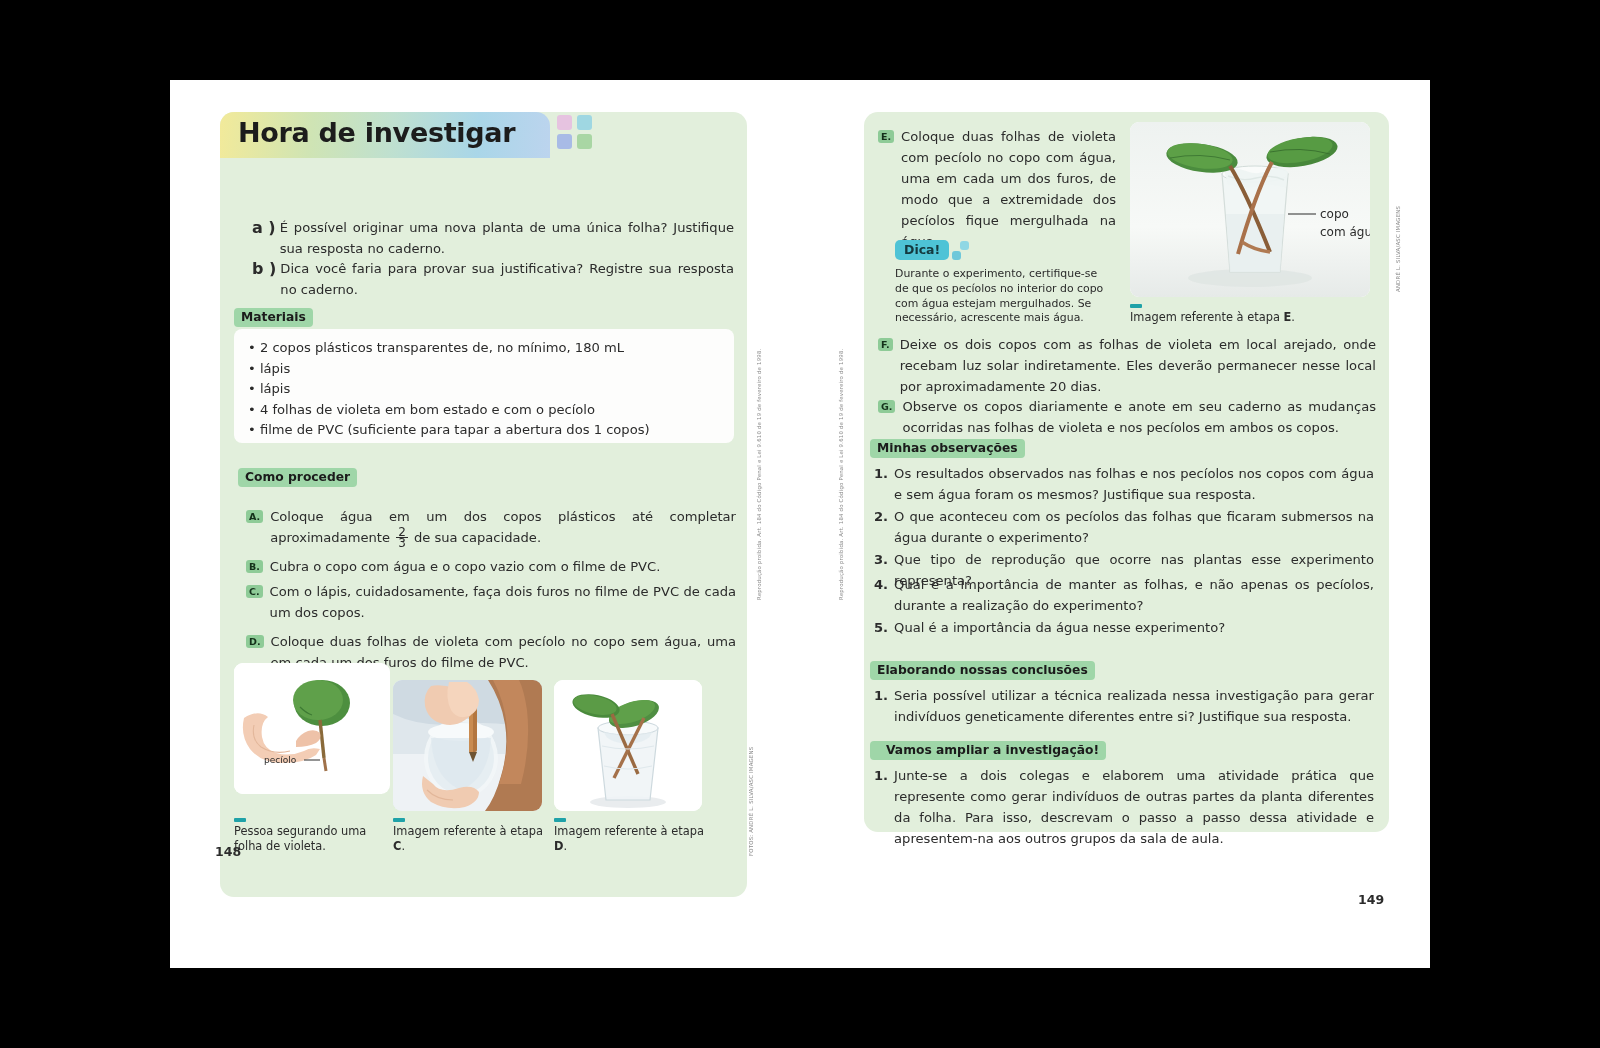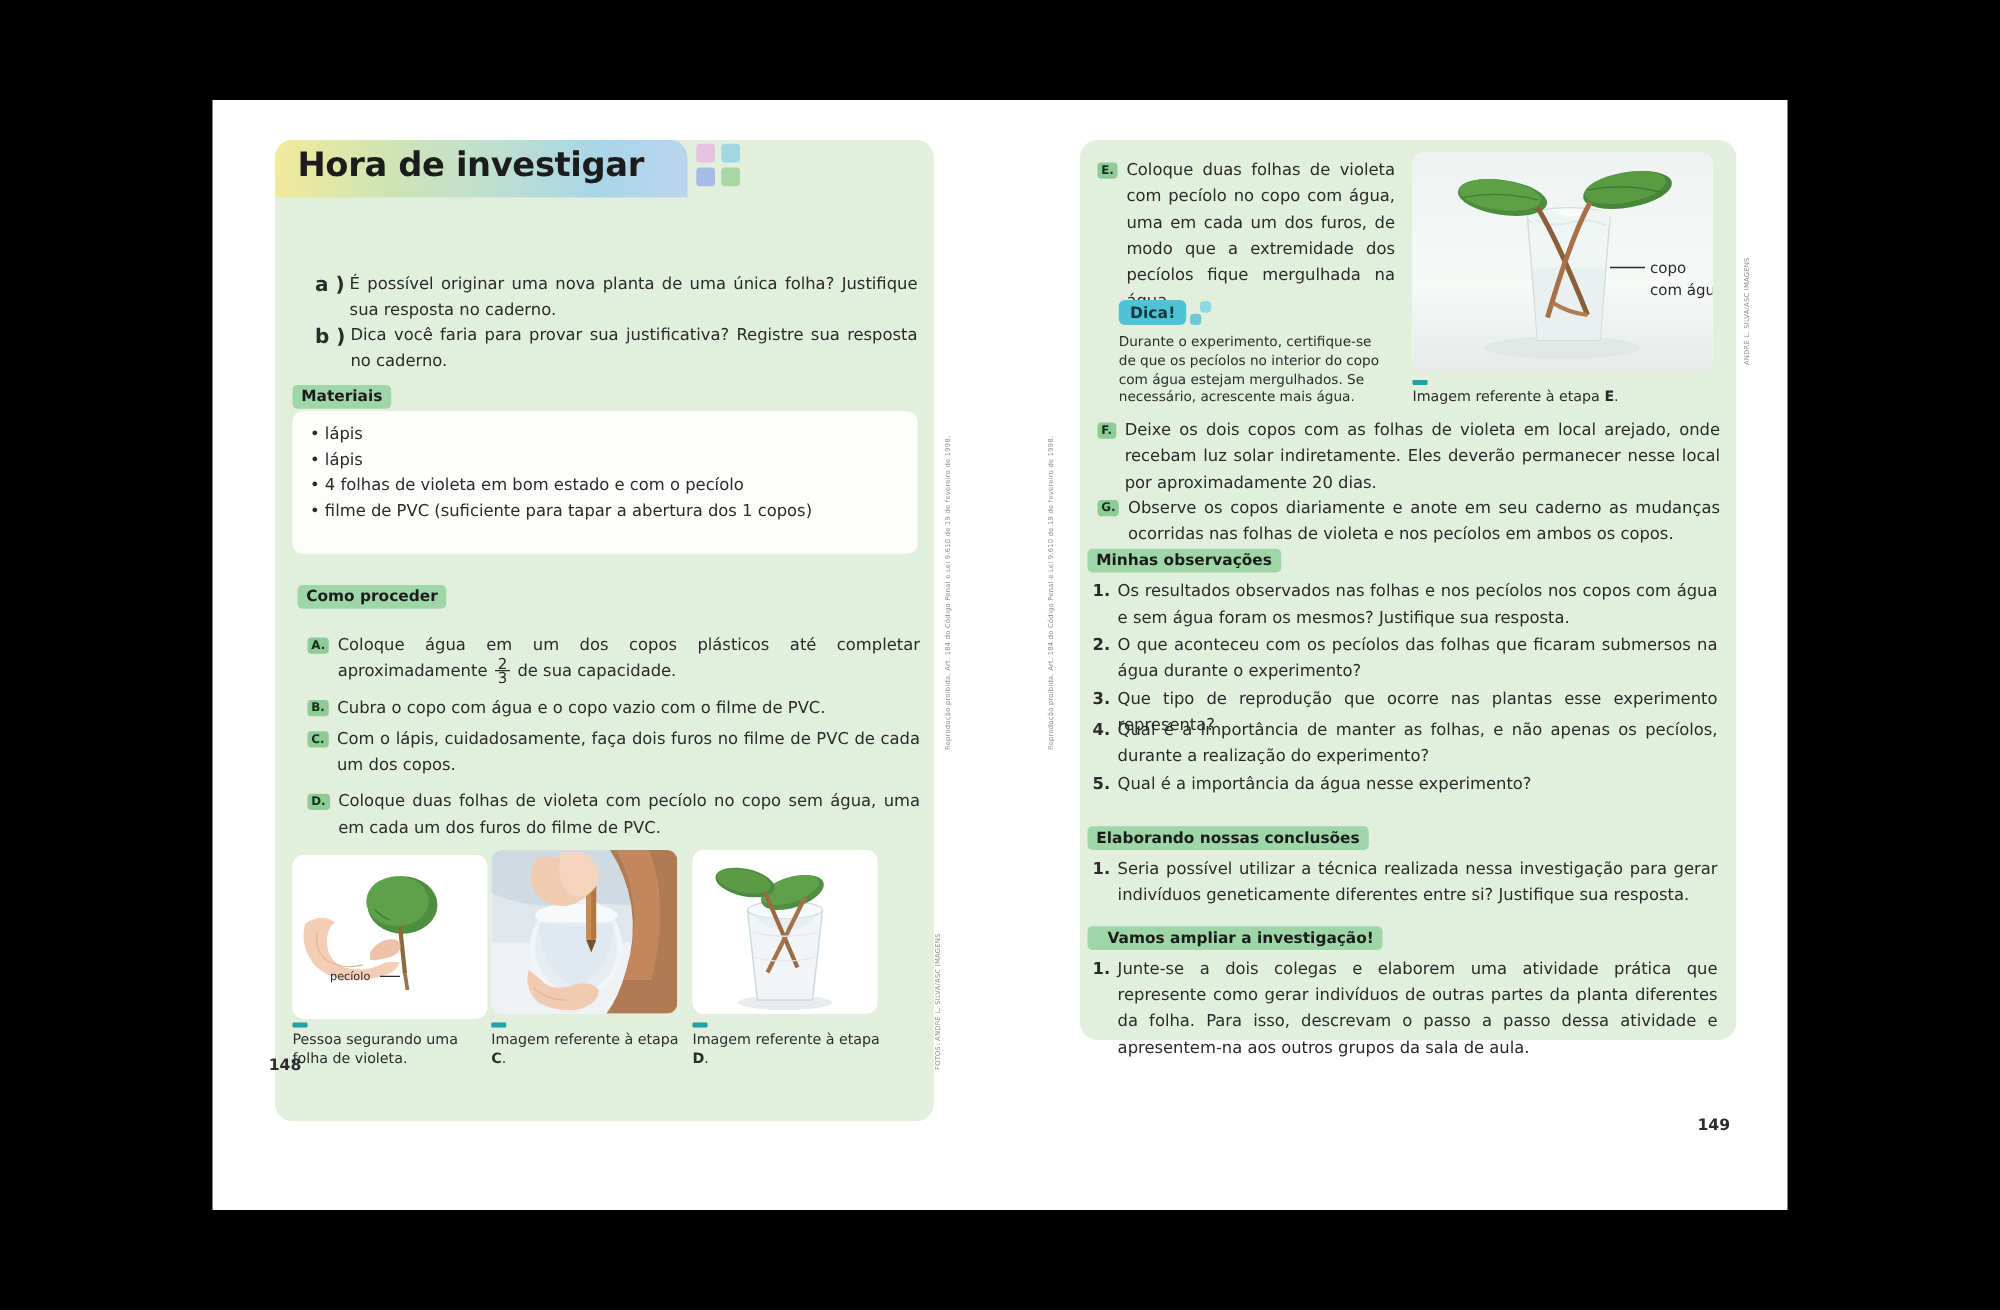--- a/index.html
+++ b/index.html
@@ -144,21 +144,21 @@
   .frac .num { padding: 0 2px; }
   .frac .den { padding: 0 2px; border-top: 1.3px solid #2b2b2b; }
 
   
   .photo-card {
     position: absolute;
     background: #ffffff;
     border-radius: 9px;
     overflow: hidden;
   }
-  #pc1 { left: 14px; top: 572px; width: 156px; height: 131px; }
+  #pc1 { left: 14px; top: 551px; width: 156px; height: 131px; }
   #pc2 { left: 173px; top: 568px; width: 149px; height: 131px; }
   #pc3 { left: 334px; top: 568px; width: 148px; height: 131px; }
 
   .cap-dash {
     position: absolute;
     width: 12px; height: 4px;
     background: #1fa2a8;
     border-radius: 1px;
   }
   .cap-txt {
@@ -280,20 +280,21 @@
         <span class="ab-letter">a )</span>
         <span class="ab-body body-text">É possível originar uma nova planta de uma única folha? Justifique sua resposta no caderno.</span>
       </div>
       <div class="ab-item" id="item-b">
         <span class="ab-letter">b )</span>
         <span class="ab-body body-text">Dica você faria para provar sua justificativa? Registre sua resposta no caderno.</span>
       </div>
 
       <div class="sect-tag" id="tag-materiais">Materiais</div>
       <div id="materiais-box">
+        <div class="mat-line">• 2 copos plásticos transparentes de, no mínimo, 180 mL</div>
         <div class="mat-line">• lápis</div>
         <div class="mat-line">• lápis</div>
         <div class="mat-line">• 4 folhas de violeta em bom estado e com o pecíolo</div>
         <div class="mat-line">• filme de PVC (suficiente para tapar a abertura dos 1 copos)</div>
       </div>
 
       <div class="sect-tag" id="tag-comoproceder">Como proceder</div>
 
       <div class="step-item" id="step-a">
         <span class="step-badge">A.</span>

